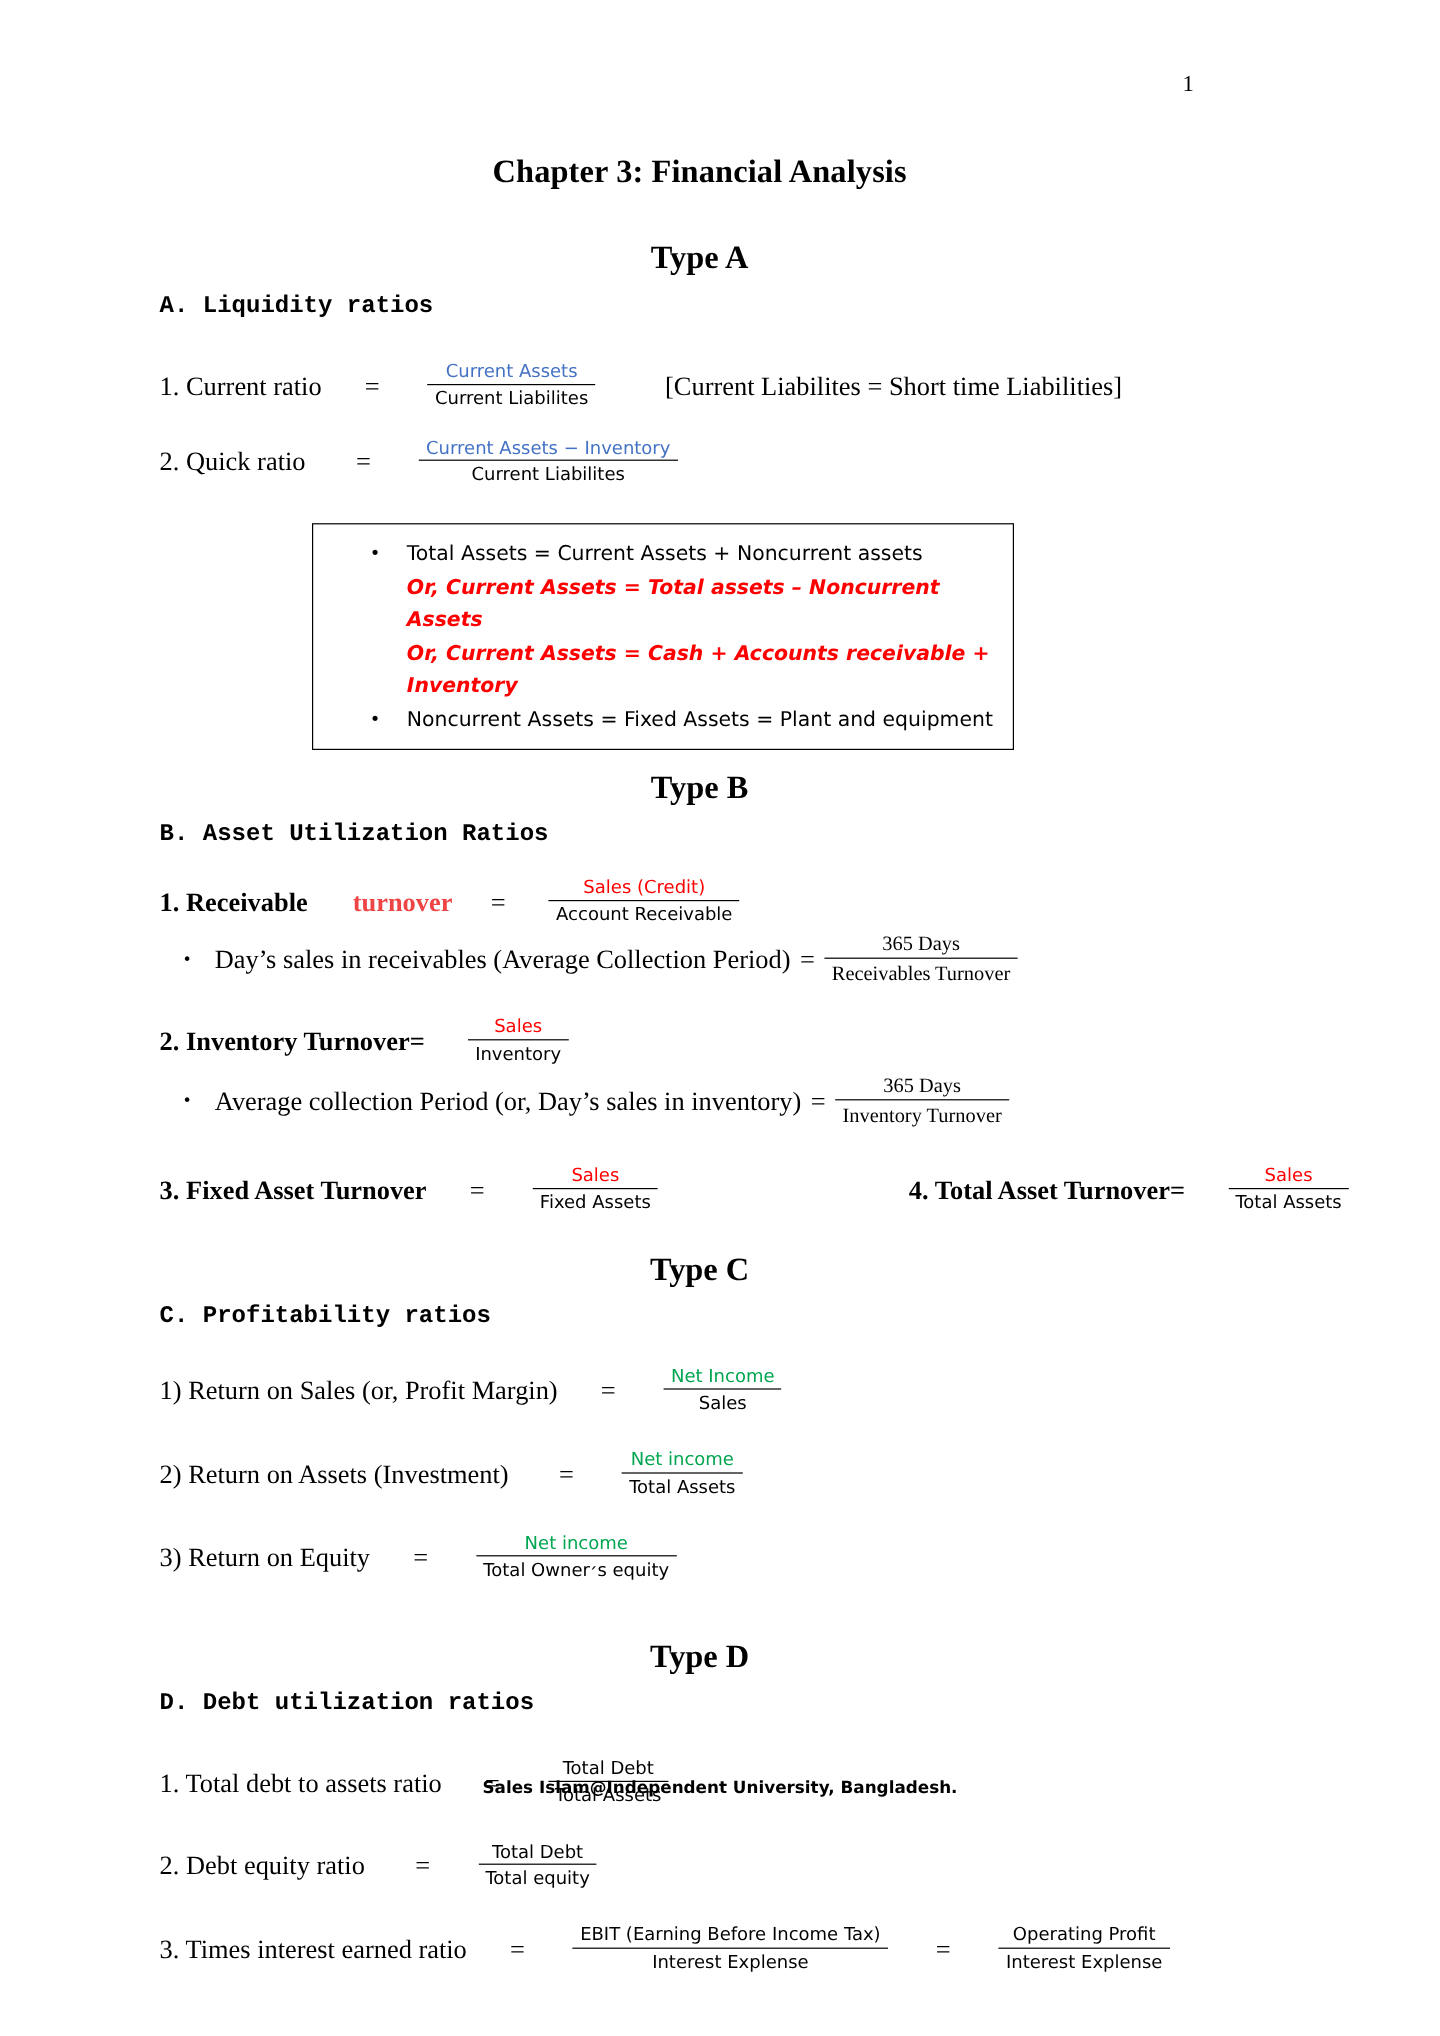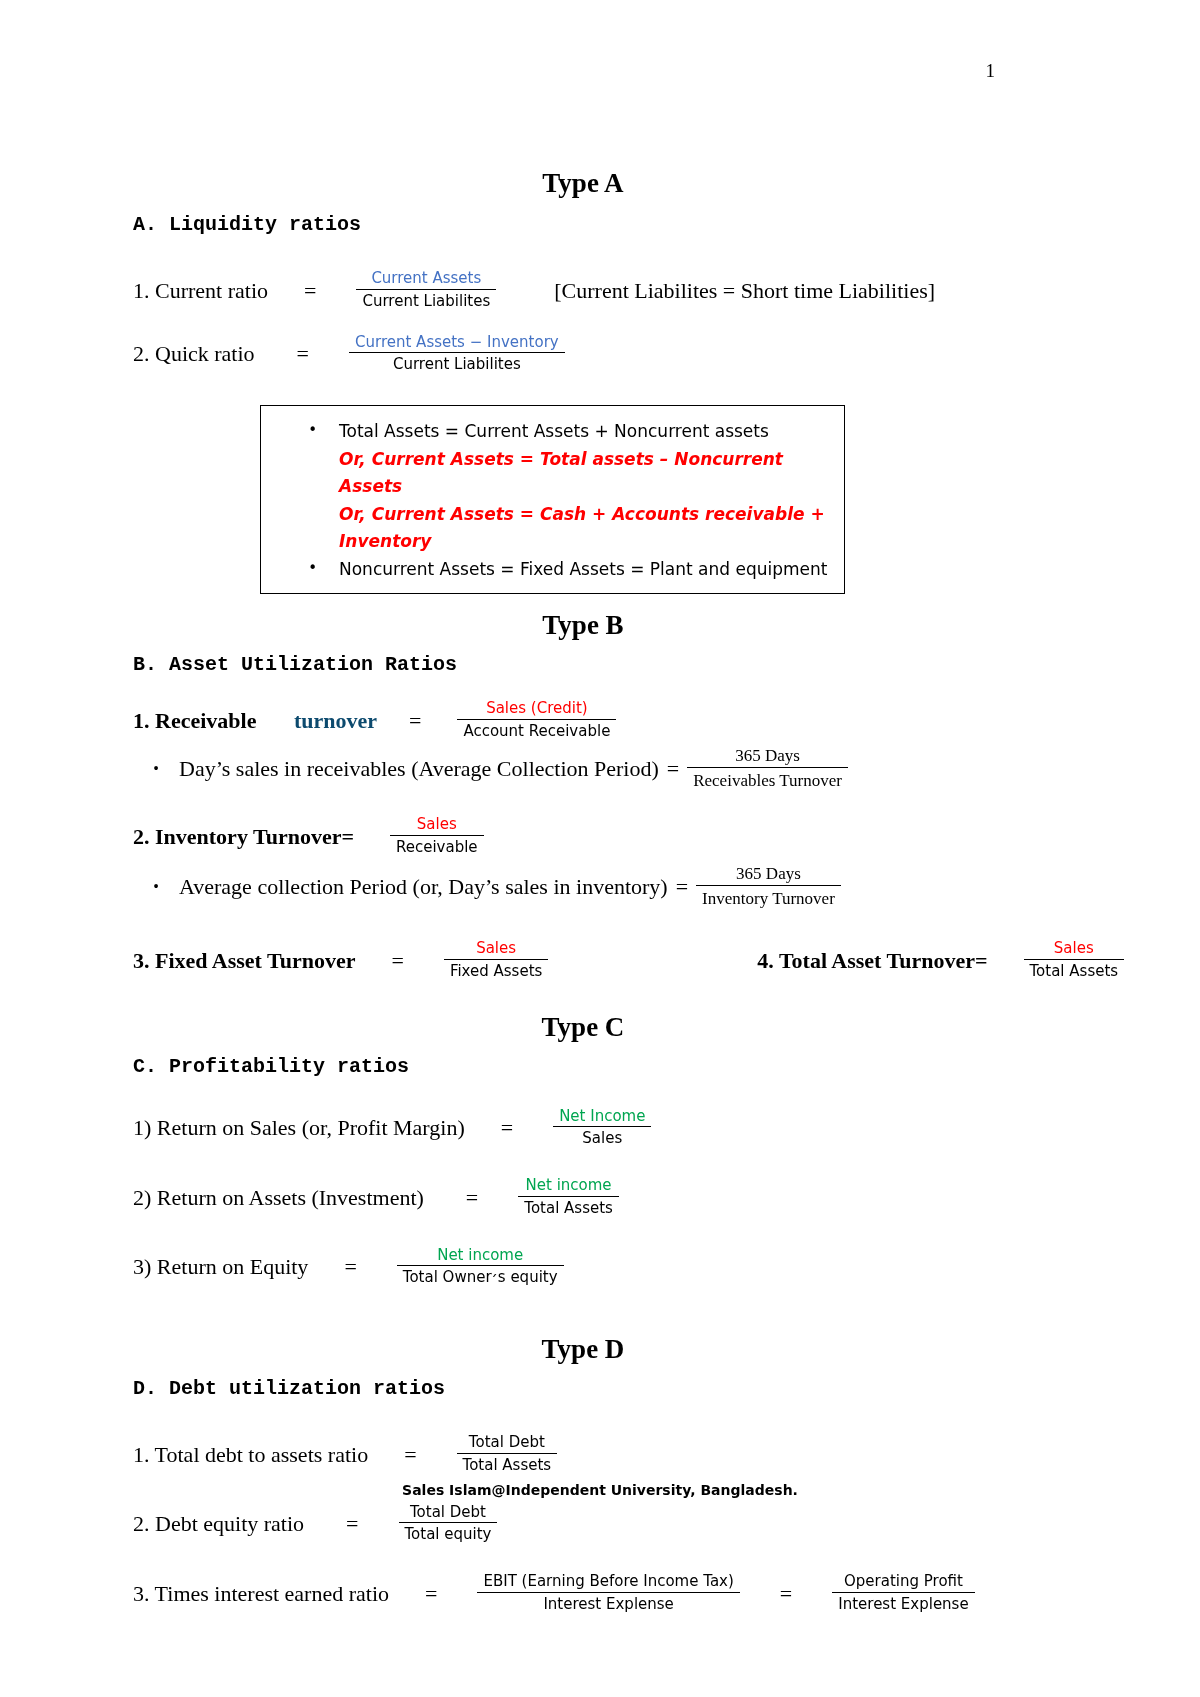--- a/index.html
+++ b/index.html
@@ -83,21 +83,21 @@
     box-sizing:border-box;
     text-align:center;
   }
   .frac.big .num, .frac.big .den{
     font-family:"Liberation Serif", serif;
     font-size:17px;
   }
   .c-blue{ color:#4472C4; }
   .c-red { color:#FF0000; }
   .c-green{ color:#00A550; }
-  .c-blueb{ color:#0c4a6e; font-weight:bold; }
+  .c-blueb{ color:#ef4444; font-weight:bold; }
 
   .bracket{
     font-size:22px;
     margin-left:22px;
     white-space:pre;
   }
   .bullet-row{
     display:flex;
     align-items:center;
     font-size:22px;
@@ -151,20 +151,21 @@
 </style>
 </head>
 <body>
 
 <div class="page">
 
   <div class="pageno">1</div>
 
   <div class="content">
 
+    <h1 class="doc-title">Chapter 3: Financial Analysis</h1>
 
     <div style="height:40px"></div>
     <div class="type-head">Type A</div>
 
     <div style="height:14px"></div>
     <div class="sec-head">A. Liquidity ratios</div>
 
     <div style="height:34px"></div>
     <div class="row">
       <span class="lbl">1. Current ratio</span>
@@ -228,21 +229,21 @@
         <span class="num">365 Days</span>
         <span class="den">Receivables Turnover</span>
       </span>
     </div>
 
     <div style="height:24px"></div>
     <div class="row">
       <span class="lbl"><b style="font-family:'Liberation Serif',serif;"><span>2. Inventory Turnover=</span></b></span>
       <span class="frac">
         <span class="num c-red">Sales</span>
-        <span class="den">Receivable</span>
+        <span class="den">Inventory</span>
       </span>
     </div>
 
     <div style="height:6px"></div>
     <div class="bullet-row">
       <span class="dot">•</span>
       <span class="lbl">Average collection Period (or, Day’s sales in inventory)</span>
       <span class="eq" style="margin-left:8px">=</span>
       <span class="frac big">
         <span class="num">365 Days</span>

